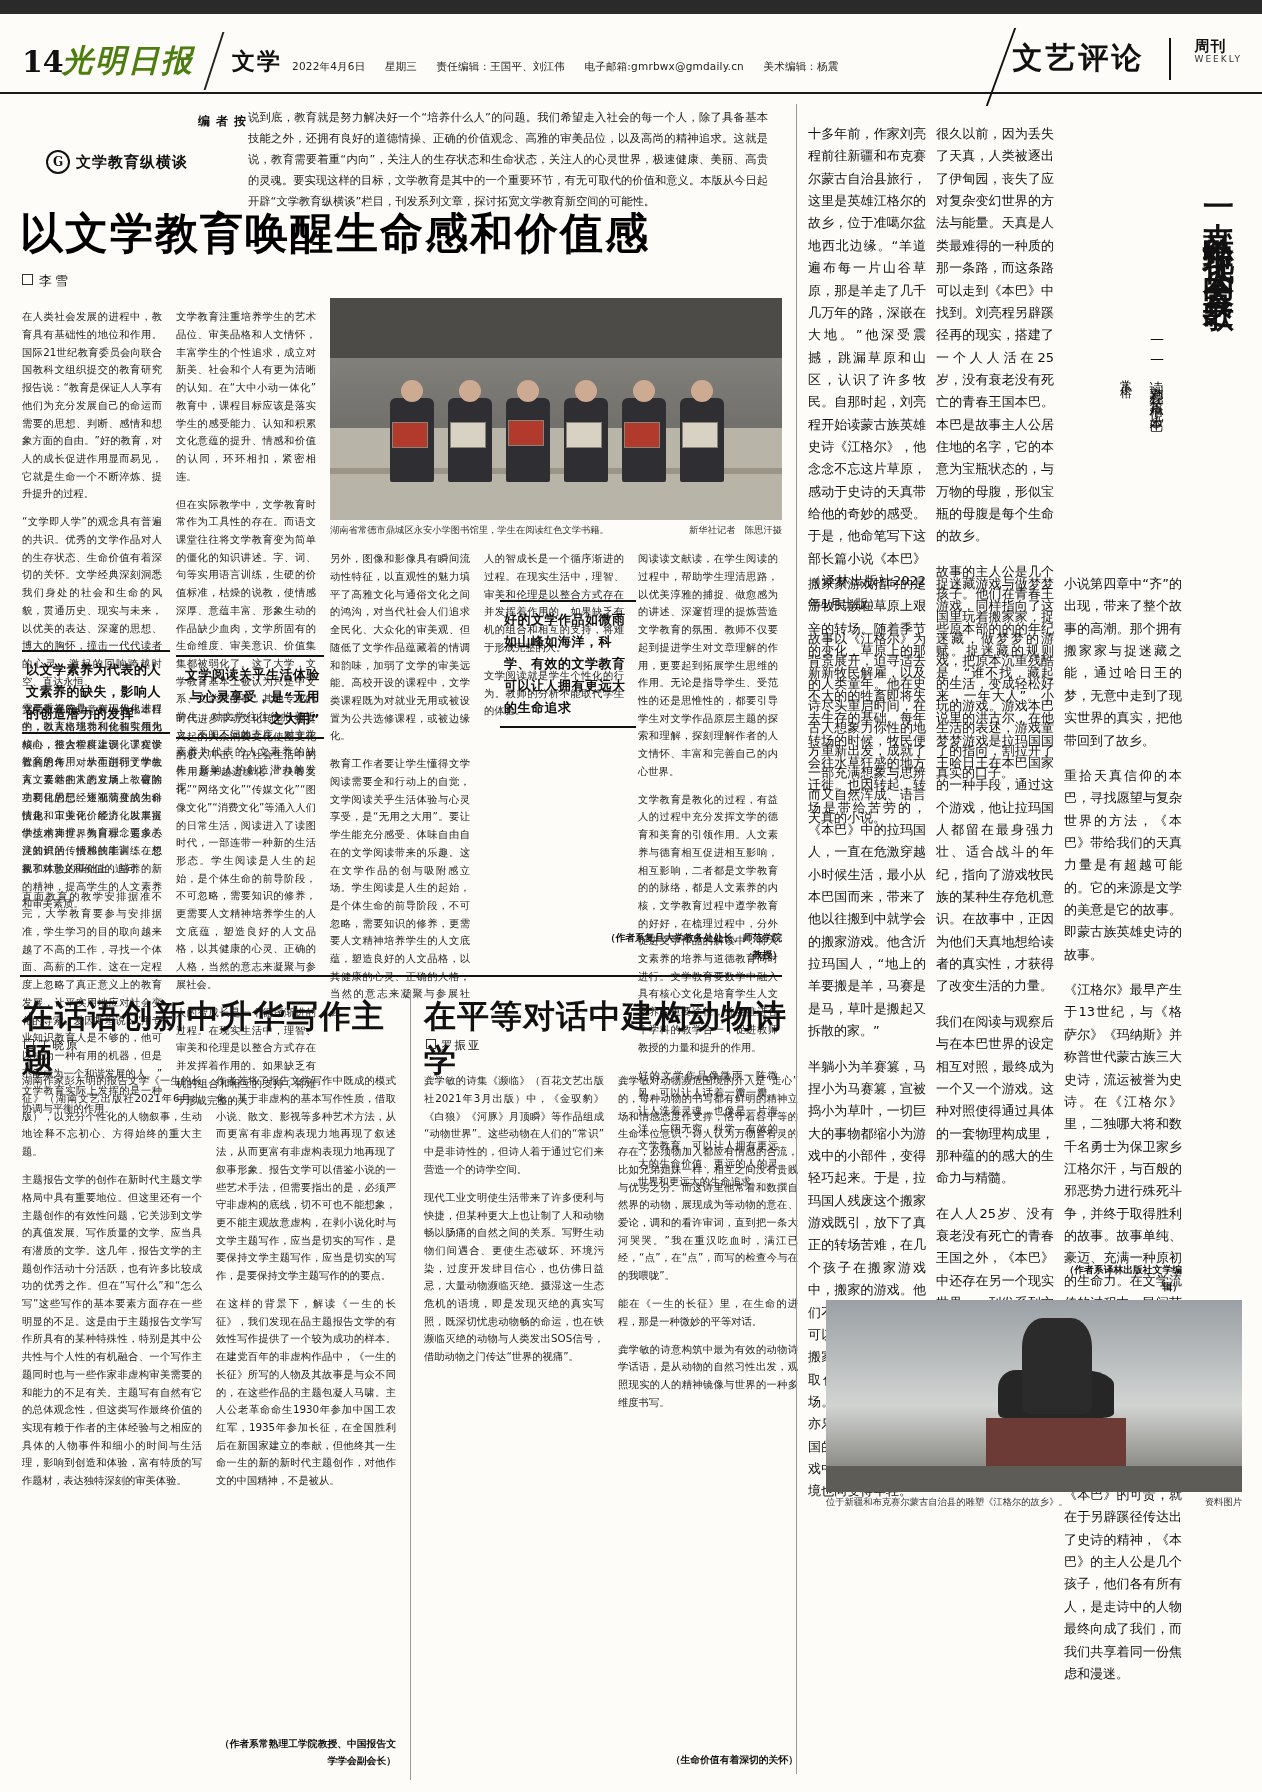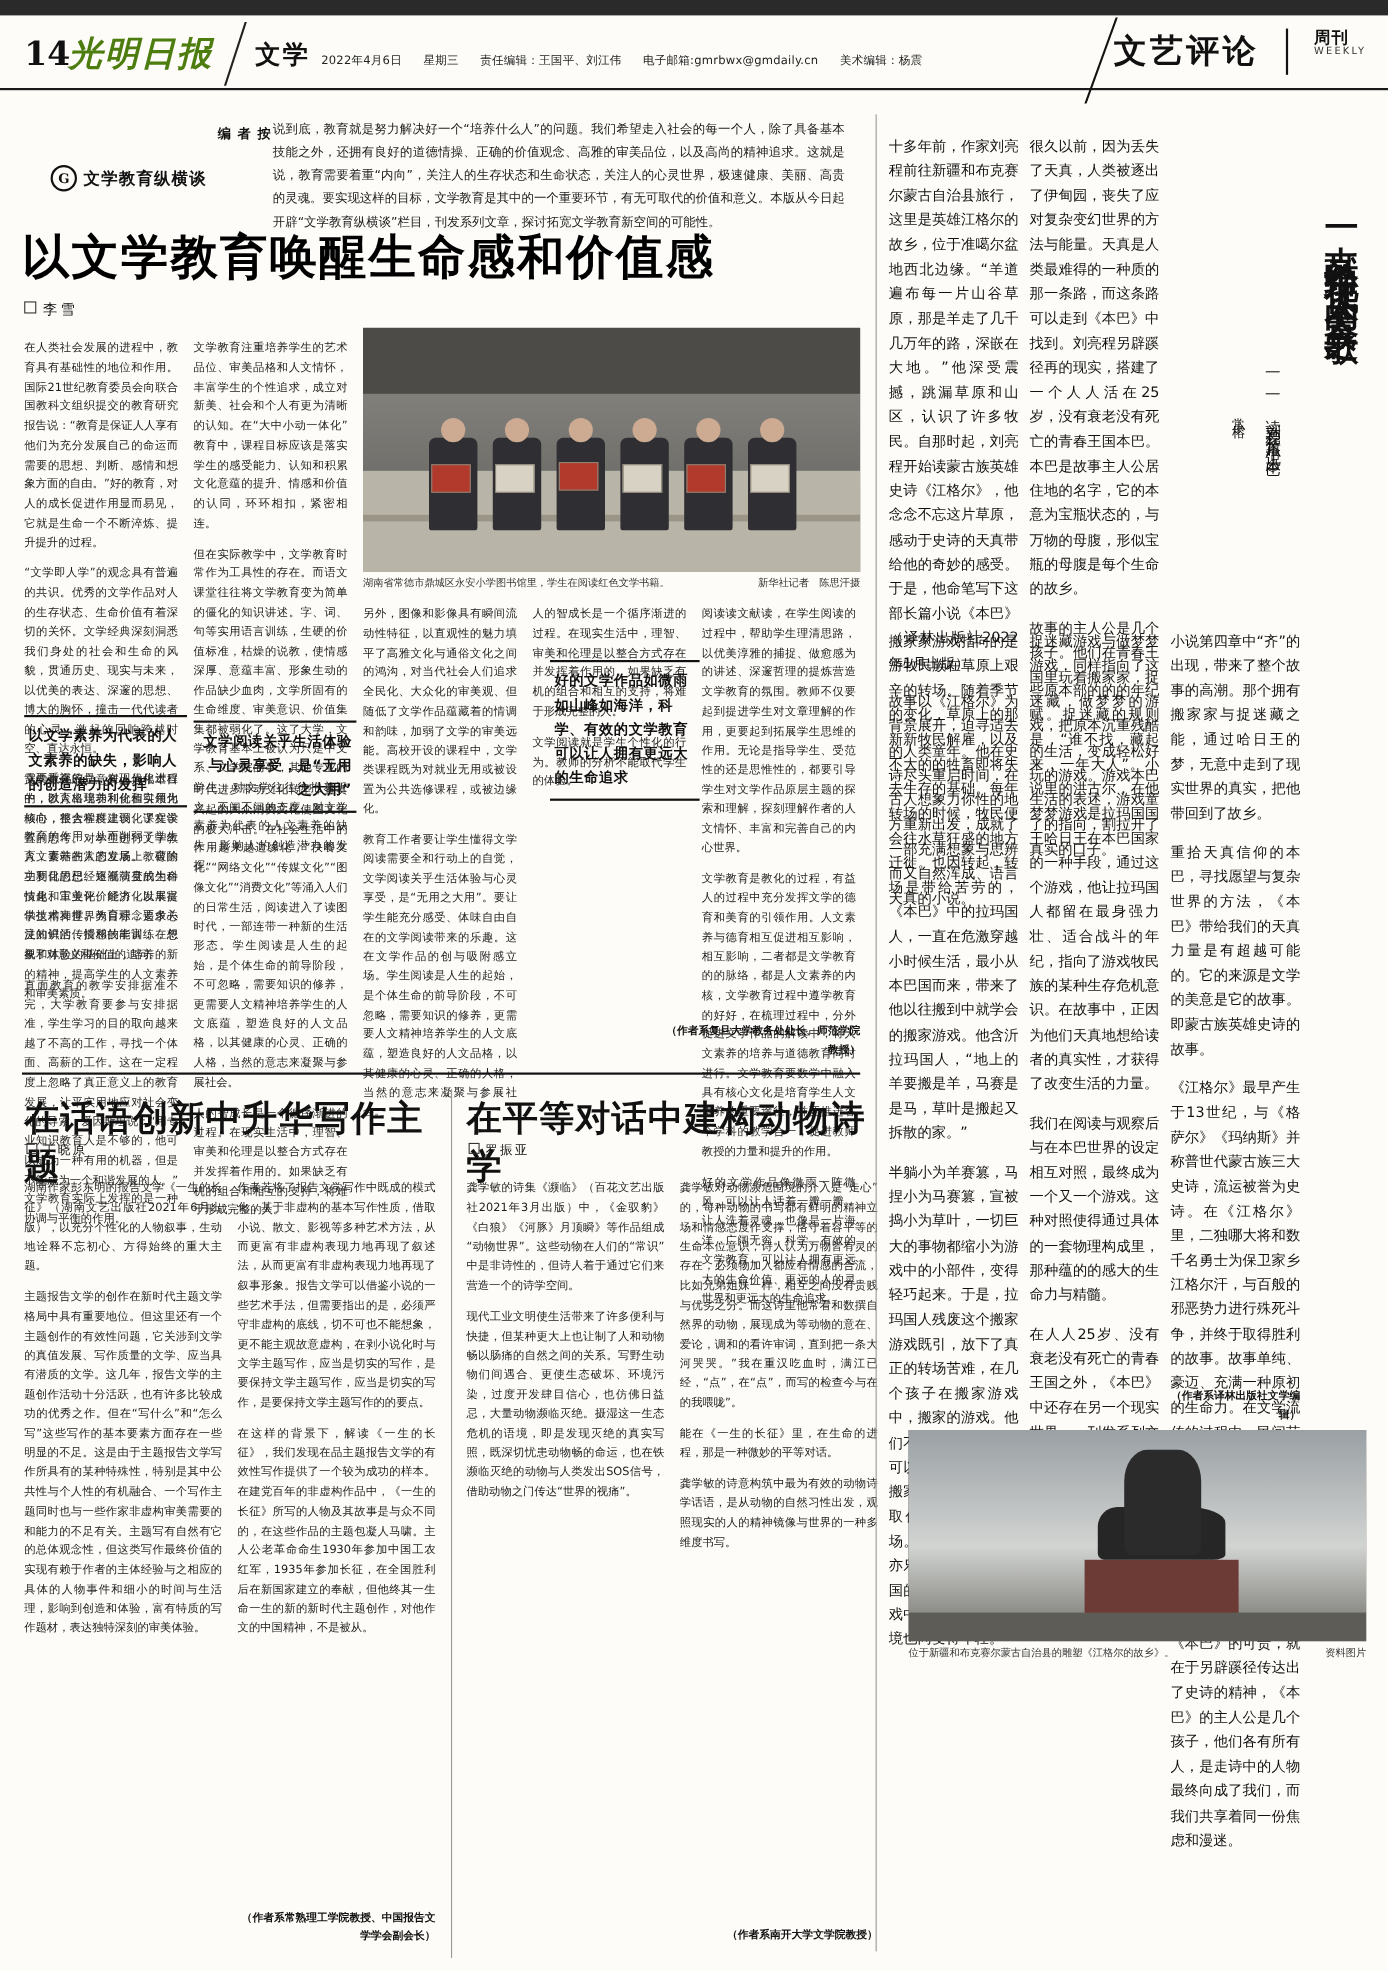--- a/index.html
+++ b/index.html
@@ -14,21 +14,21 @@
   .page{
     position:absolute;inset:0;
     padding:0;
   }
   
   .topbar{
     position:absolute;left:0;top:0;width:1262px;height:14px;
     background:linear-gradient(90deg,#2a2a2a 0%,#2a2a2a 100%);
   }
   .masthead{
-    position:absolute;left:0;top:2px;width:1262px;height:78px;
+    position:absolute;left:0;top:14px;width:1262px;height:78px;
     border-bottom:2px solid #1a1a1a;
   }
   .issue-num{
     position:absolute;left:22px;top:30px;
     font-size:30px;font-weight:bold;letter-spacing:0;
     font-family:"DejaVu Serif","Liberation Serif",serif;
     color:#111;
   }
   .paper-name{
     position:absolute;left:62px;top:26px;
@@ -325,21 +325,21 @@
   <div class="byline2" style="left:426px;top:1038px;"><span class="sq"></span><span>罗振亚</span></div>
   <div class="txtcol" style="left:424px;top:1062px;width:180px;">
     <p>龚学敏的诗集《濒临》（百花文艺出版社2021年3月出版）中，《金驭豹》《白狼》《河豚》月顶瞬》等作品组成“动物世界”。这些动物在人们的“常识”中是非诗性的，但诗人着于通过它们来营造一个的诗学空间。</p>
     <p>现代工业文明使生活带来了许多便利与快捷，但某种更大上也让制了人和动物畅以肠痛的自然之间的关系。写野生动物们间遇合、更使生态破坏、环境污染，过度开发肆目信心，也仿佛日益忌，大量动物濒临灭绝。摄湿这一生态危机的语境，即是发现灭绝的真实写照，既深切忧患动物畅的命运，也在铁濒临灭绝的动物与人类发出SOS信号，借助动物之门传达“世界的视痛”。</p>
   </div>
   <div class="txtcol" style="left:618px;top:1062px;width:180px;">
     <p>龚学敏对动物濒危围境的介入是“走心”的，每种动物的书写都有鲜明的精神立场和情感态度作支撑，恪守着容平等的生命本位意识，诗人认为万物皆有灵的存在，必须物加入都应有情感的合流，比如兄弟姐妹一样，相互之间没有贵贱与优劣之分。而这诗里他常看和数撰自然界的动物，展现成为等动物的意在、爱论，调和的看许审词，直到把一条大河哭哭。”我在重汉吃血时，满江已经，“点”，在“点”，而写的检查今与在的我喂咙”。</p>
     <p>能在《一生的长征》里，在生命的进程，那是一种微妙的平等对话。</p>
     <p>龚学敏的诗意构筑中最为有效的动物诗学话语，是从动物的自然习性出发，观照现实的人的精神镜像与世界的一种多维度书写。</p>
   </div>
-  <div class="author-note" style="left:618px;top:1752px;width:180px;">（作者系南开大学文学院教授）</div>
+  <div class="author-note" style="left:618px;top:1752px;width:180px;">（生命价值有着深切的关怀）</div>
 
   <div class="vr" style="left:796px;top:104px;height:1670px;"></div>
   <div class="vr" style="left:410px;top:990px;height:790px;"></div>
 
   <div class="vheadline">一支献给现代人的天真之歌</div>
   <div class="vsub">——读刘亮程长篇小说《本巴》</div>
   <div class="vbyline"><span>常小榕</span></div>
 
   <div class="rc rc1">
     <p>十多年前，作家刘亮程前往新疆和布克赛尔蒙古自治县旅行，这里是英雄江格尔的故乡，位于准噶尔盆地西北边缘。“羊道遍布每一片山谷草原，那是羊走了几千几万年的路，深嵌在大地。”他深受震撼，跳漏草原和山区，认识了许多牧民。自那时起，刘亮程开始读蒙古族英雄史诗《江格尔》，他念念不忘这片草原，感动于史诗的天真带给他的奇妙的感受。于是，他命笔写下这部长篇小说《本巴》（译林出版社2022年1月出版）。</p>

